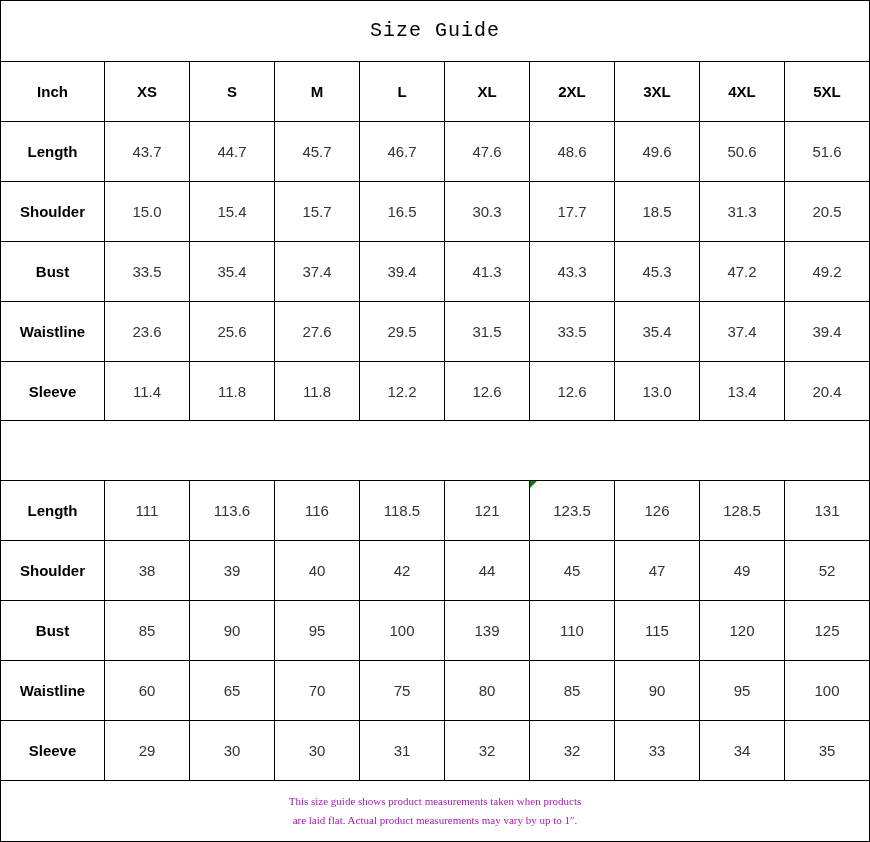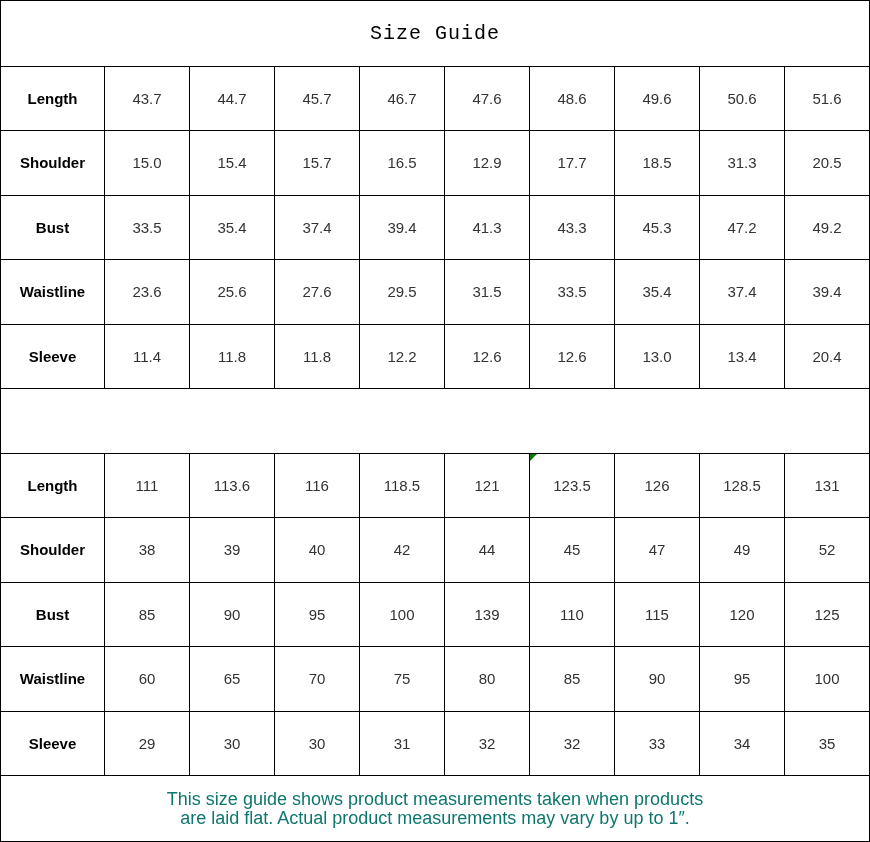--- a/index.html
+++ b/index.html
@@ -45,24 +45,24 @@
   }
   td.value-cell {
     font-weight: normal;
     color: #333333;
     position: relative;
   }
   tr.spacer-row { height: 56px; }
   td.spacer-cell { background: #ffffff; }
   tr.footer-row { height: 57px; }
   td.footer-cell {
-    font-family: Liberation Sans, sans-serif;
-    font-size: 18px;
+    font-family: Liberation Serif, serif;
+    font-size: 11px;
     line-height: 19px;
-    color: #0f766e;
+    color: #a21caf;
   }
   .flag {
     position: absolute;
     top: 0;
     left: 0;
     width: 0;
     height: 0;
     border-top: 7px solid #0b7a0b;
     border-right: 7px solid transparent;
   }
@@ -76,38 +76,50 @@
       <col class="c0">
       <col span="9">
     </colgroup>
     <tbody>
       <tr class="title-row">
         <td colspan="10" class="title-cell">Size Guide</td>
       </tr>
     </tbody>
     <tbody data-table="0">
         <tr>
+          <th class="unit-cell">Inch</th>
+          <th class="size-cell">XS</th>
+          <th class="size-cell">S</th>
+          <th class="size-cell">M</th>
+          <th class="size-cell">L</th>
+          <th class="size-cell">XL</th>
+          <th class="size-cell">2XL</th>
+          <th class="size-cell">3XL</th>
+          <th class="size-cell">4XL</th>
+          <th class="size-cell">5XL</th>
+        </tr>
+        <tr>
           <th class="label-cell">Length</th>
           <td class="value-cell">43.7</td>
           <td class="value-cell">44.7</td>
           <td class="value-cell">45.7</td>
           <td class="value-cell">46.7</td>
           <td class="value-cell">47.6</td>
           <td class="value-cell">48.6</td>
           <td class="value-cell">49.6</td>
           <td class="value-cell">50.6</td>
           <td class="value-cell">51.6</td>
         </tr>
         <tr>
           <th class="label-cell">Shoulder</th>
           <td class="value-cell">15.0</td>
           <td class="value-cell">15.4</td>
           <td class="value-cell">15.7</td>
           <td class="value-cell">16.5</td>
-          <td class="value-cell">12.9</td>
+          <td class="value-cell">30.3</td>
           <td class="value-cell">17.7</td>
           <td class="value-cell">18.5</td>
           <td class="value-cell">31.3</td>
           <td class="value-cell">20.5</td>
         </tr>
         <tr>
           <th class="label-cell">Bust</th>
           <td class="value-cell">33.5</td>
           <td class="value-cell">35.4</td>
           <td class="value-cell">37.4</td>

